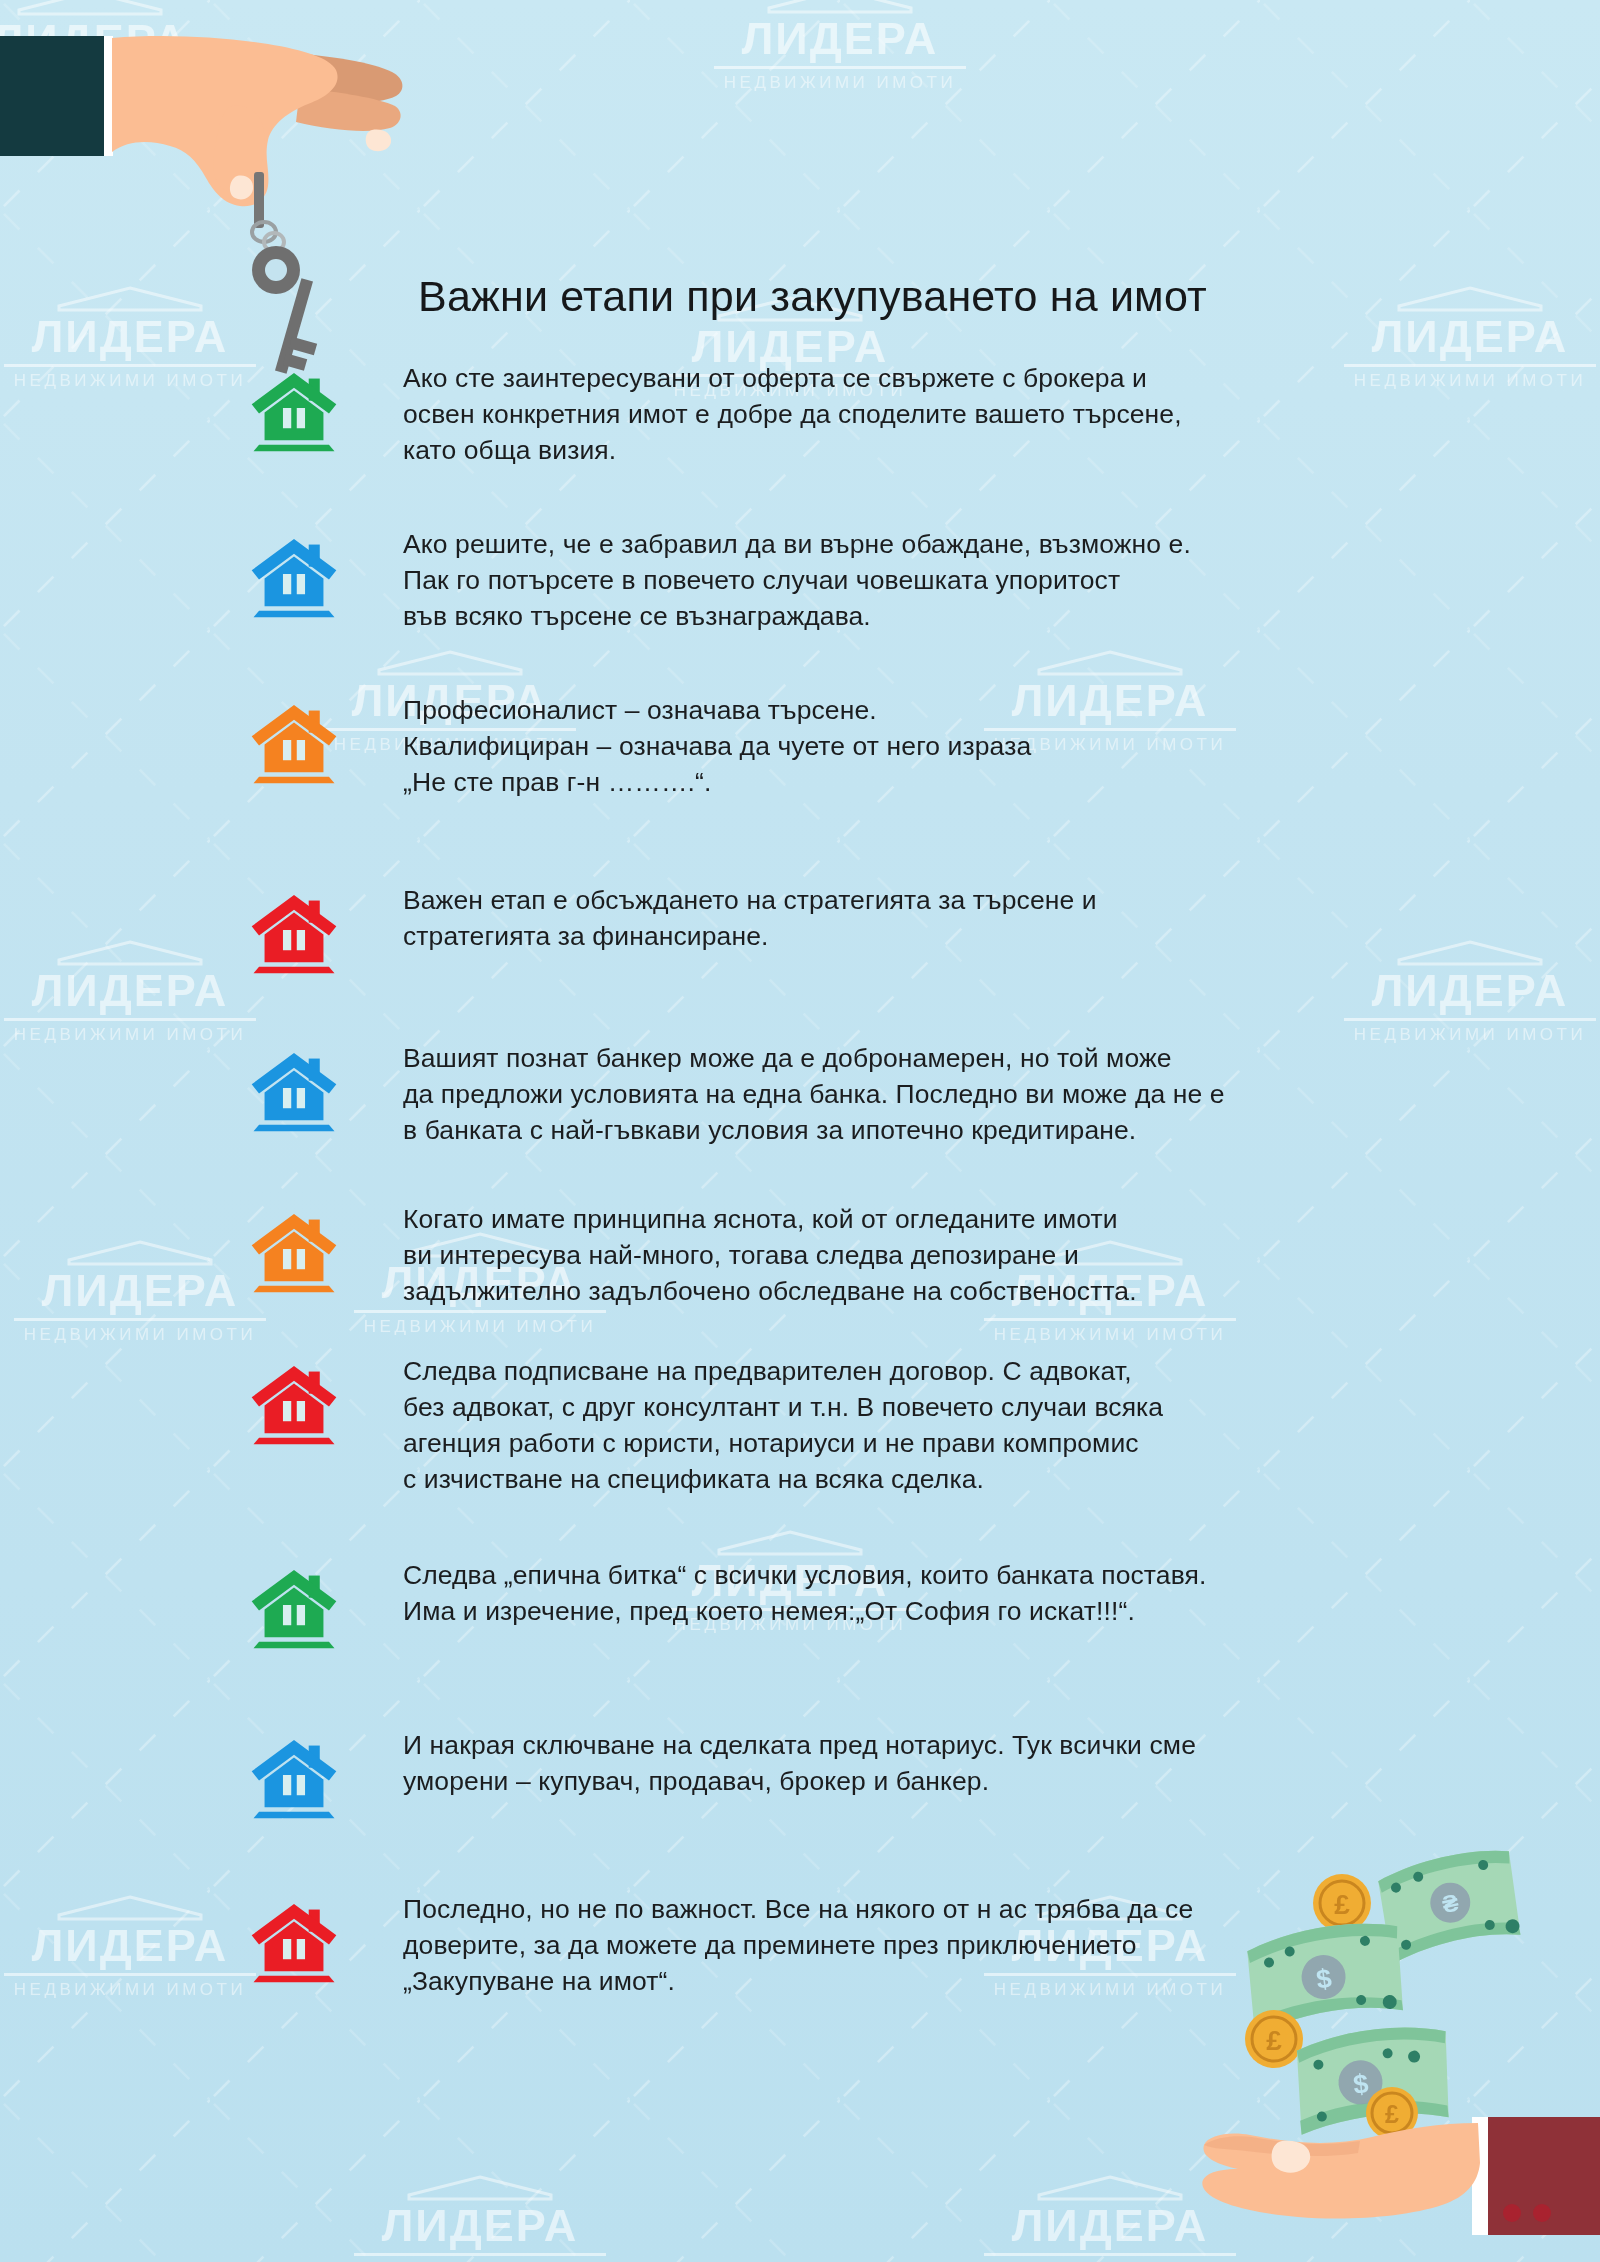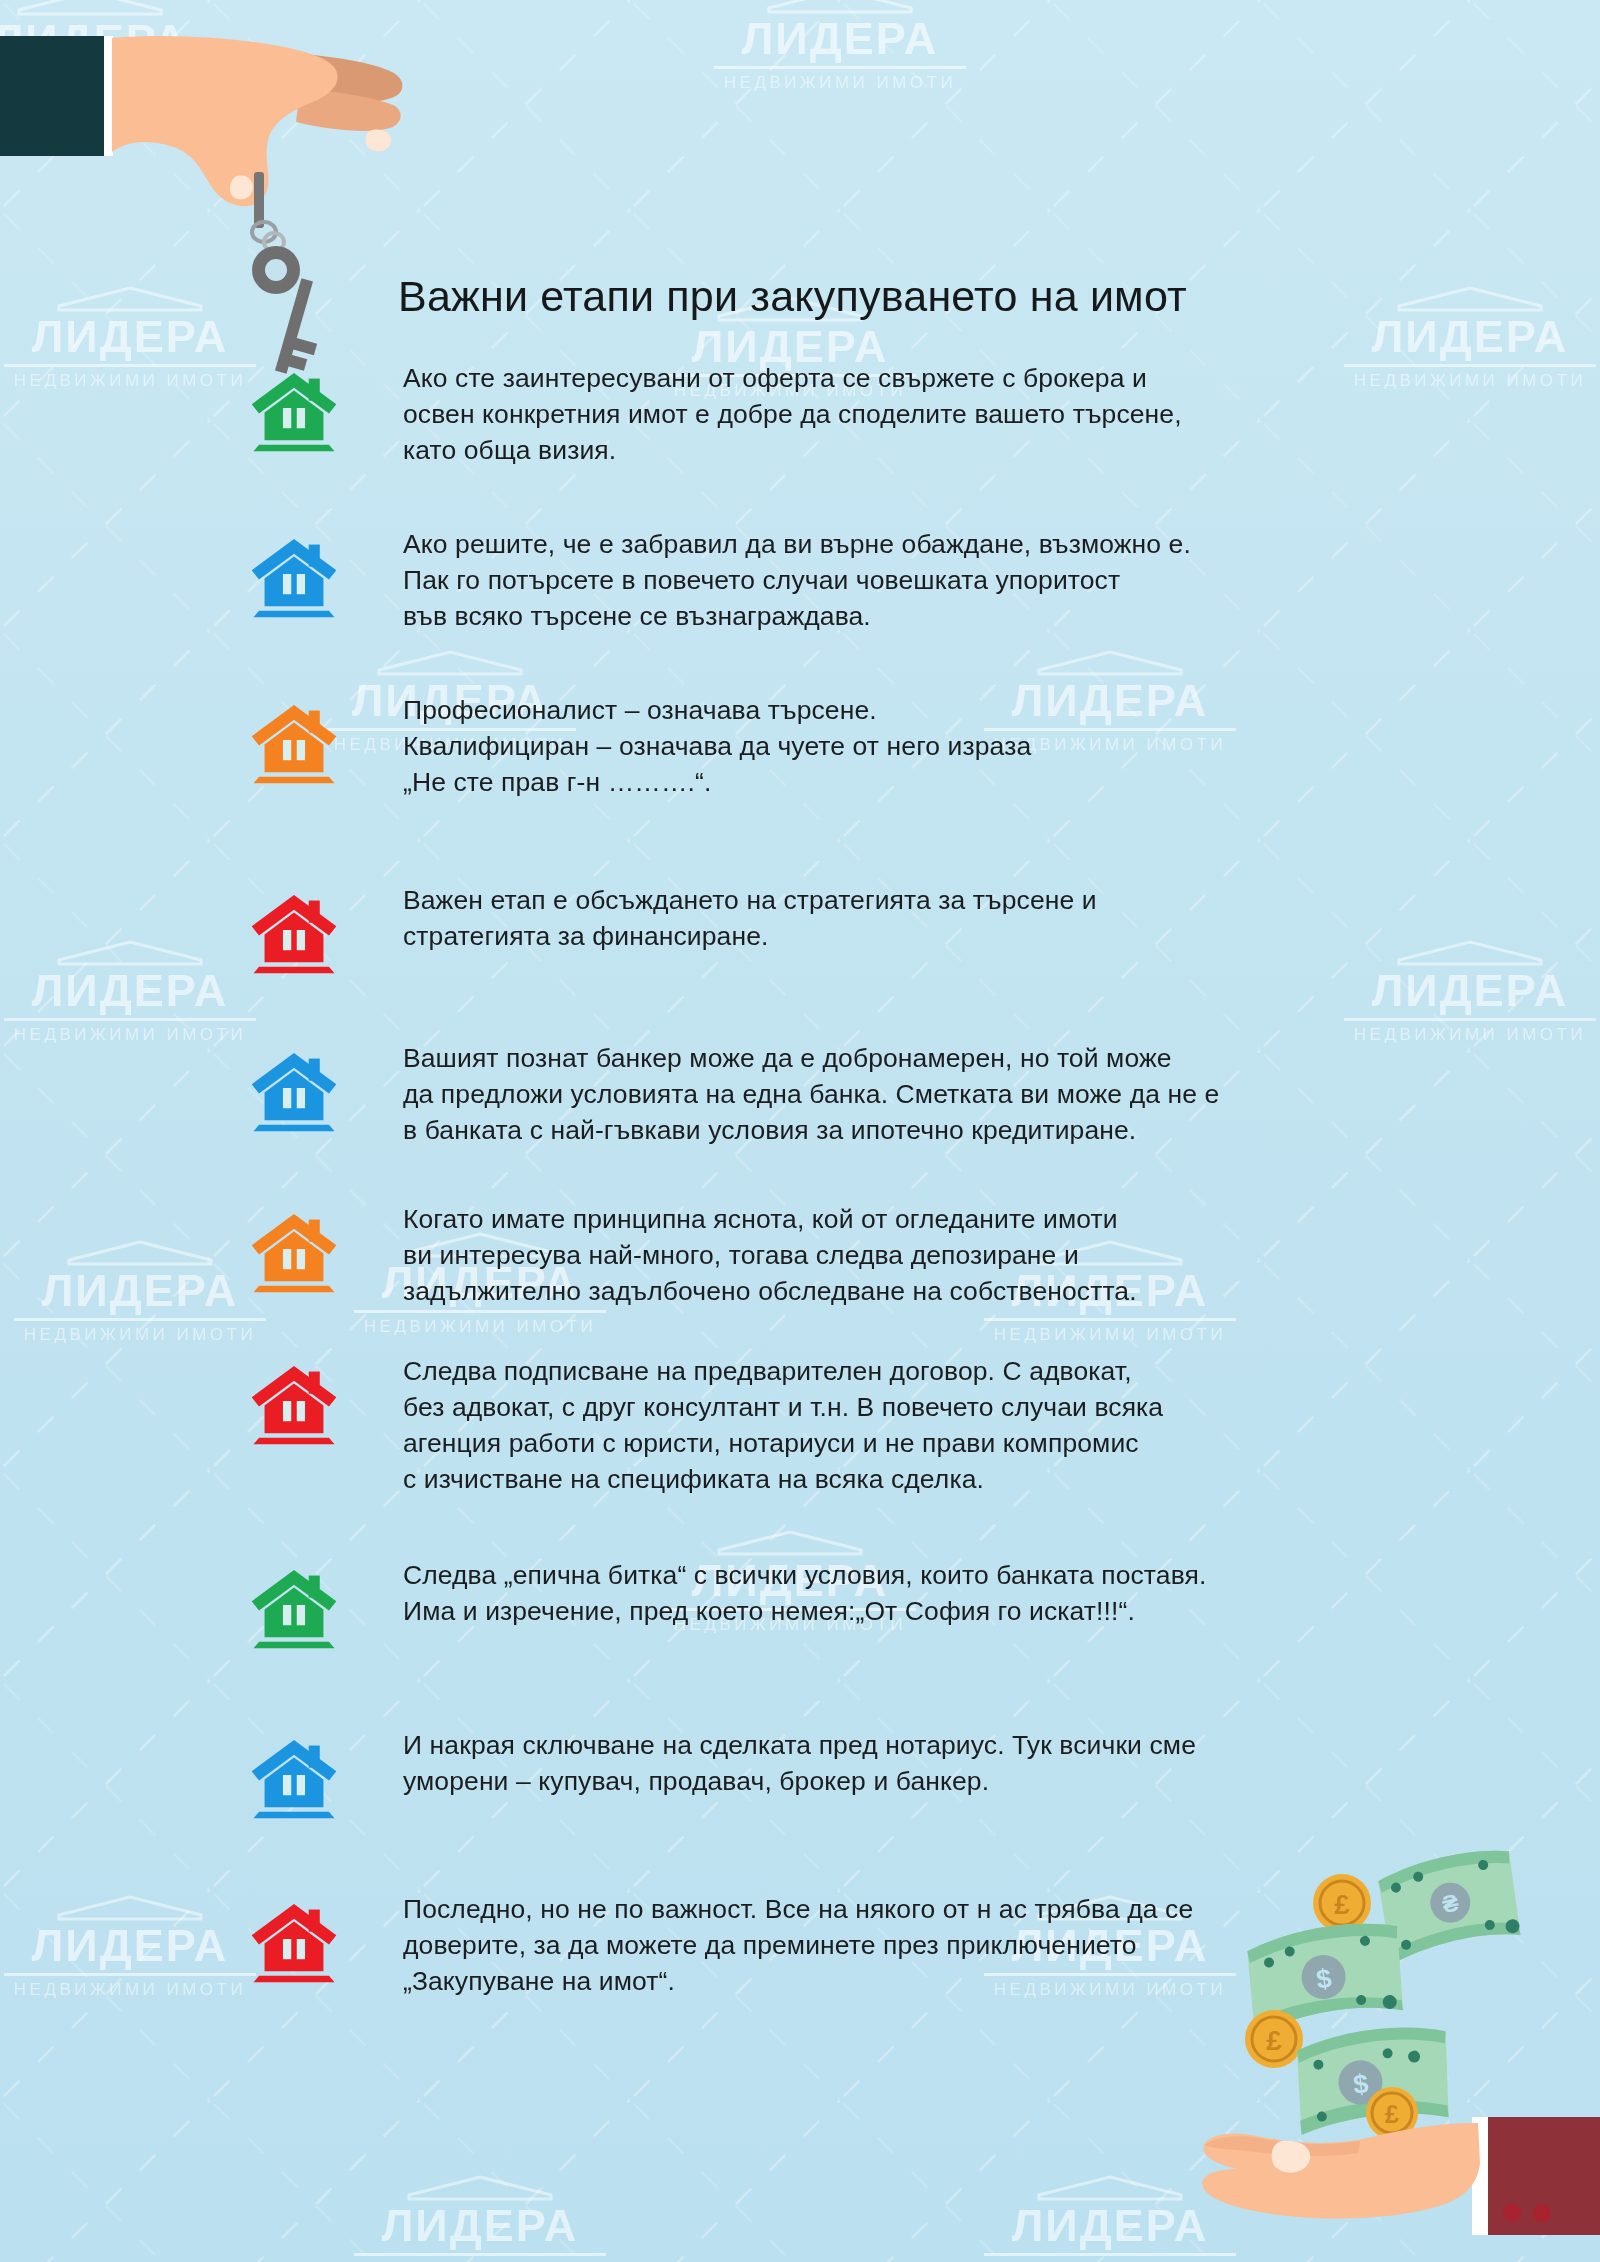--- a/index.html
+++ b/index.html
@@ -84,21 +84,21 @@
   .money-hand {
     position: absolute;
     right: 0; bottom: 0;
     width: 410px; height: 445px;
   }
   .money-hand svg { width: 100%; height: 100%; display: block; }
 
   
   .title {
     position: absolute;
-    left: 398px;
+    left: 418px;
     top: 243px;
     font-size: 43px;
     font-weight: 400;
     color: #16181a;
     letter-spacing: .2px;
     white-space: nowrap;
   }
 
   
   .steps {
@@ -417,21 +417,21 @@
         <svg viewBox="0 0 100 100" xmlns="http://www.w3.org/2000/svg">
           <rect x="66" y="18" width="12" height="24" fill="#1b95e0"></rect>
           <path d="M50 12 L96 46 L88 56 L50 28 L12 56 L4 46 Z" fill="#1b95e0"></path>
           <path d="M50 31 L82 55 L82 85 L18 85 L18 55 Z" fill="#1b95e0"></path>
           <rect x="38" y="50" width="9" height="22" fill="#d8eff0"></rect>
           <rect x="53" y="50" width="9" height="22" fill="#d8eff0"></rect>
           <path d="M12 90 L88 90 L94 97 L6 97 Z" fill="#1b95e0"></path>
         </svg>
       </div>
       <div class="step-text">Вашият познат банкер може да е добронамерен, но той може
-да предложи условията на една банка. Сметката ви може да не е
+да предложи условията на една банка. Последно ви може да не е
 в банката с най-гъвкави условия за ипотечно кредитиране.</div>
     </div>
 
     <div class="step" style="top:1203px;">
       <div class="step-icon">
         <svg viewBox="0 0 100 100" xmlns="http://www.w3.org/2000/svg">
           <rect x="66" y="18" width="12" height="24" fill="#f58220"></rect>
           <path d="M50 12 L96 46 L88 56 L50 28 L12 56 L4 46 Z" fill="#f58220"></path>
           <path d="M50 31 L82 55 L82 85 L18 85 L18 55 Z" fill="#f58220"></path>
           <rect x="38" y="50" width="9" height="22" fill="#d8eff0"></rect>

